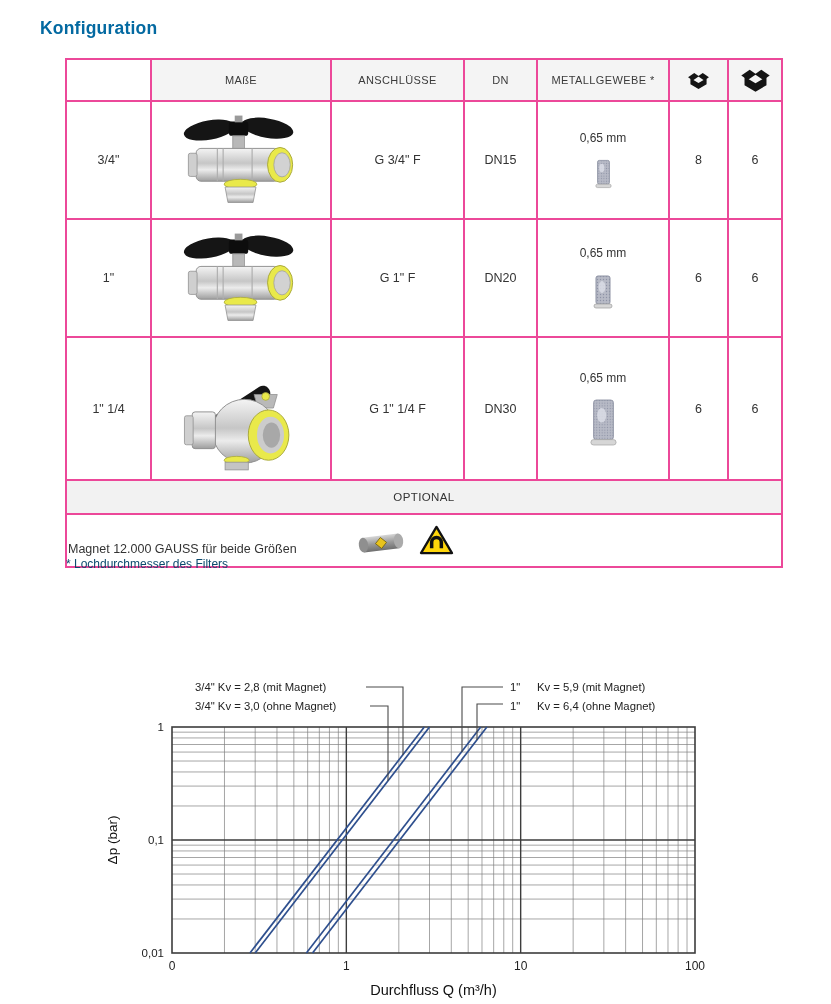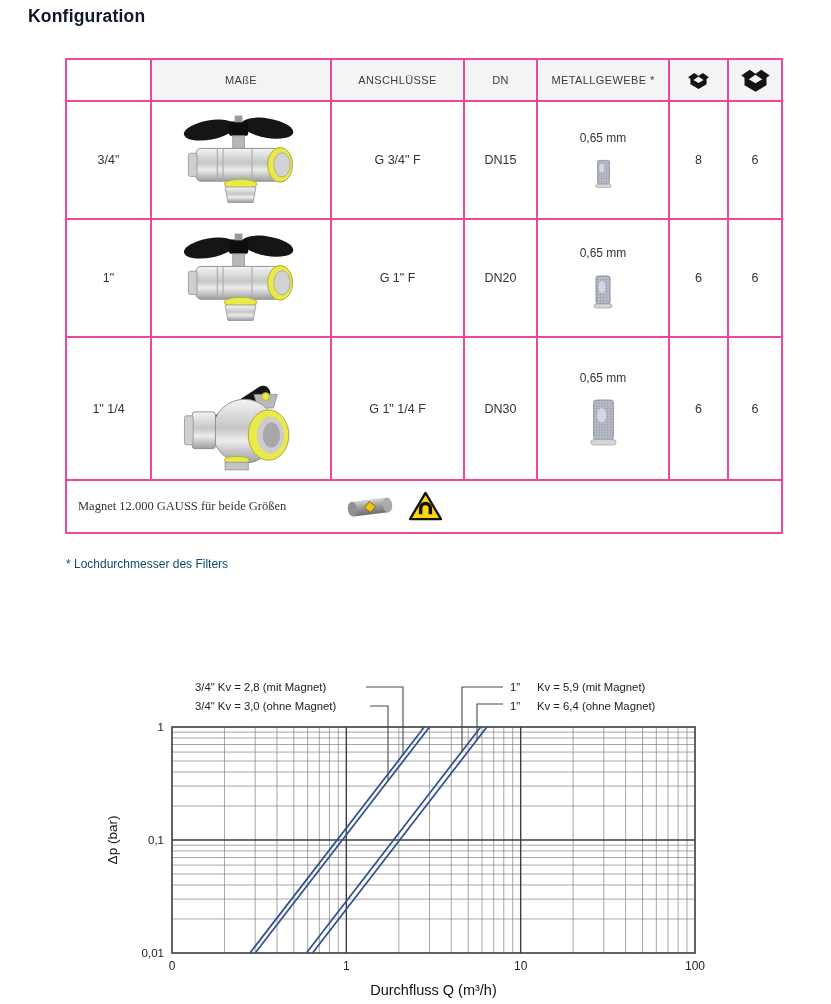--- a/index.html
+++ b/index.html
@@ -1,34 +1,34 @@
 <!DOCTYPE html>
 <html><head>
 <meta charset="utf-8">
 <style>
   html,body{margin:0;padding:0;background:#fff;}
   .page{position:relative;width:831px;height:1004px;background:#fff;overflow:hidden;
         font-family:"Liberation Sans", sans-serif;color:#333;}
-  .h-blue{position:absolute;font-weight:bold;color:#0f172a;letter-spacing:.2px;margin:0;}
+  .h-blue{position:absolute;font-weight:bold;color:#0369a1;letter-spacing:.2px;margin:12px;}
   #title-konfiguration{left:28px;top:6px;font-size:17.5px;}
   #title-druckverlust{left:36px;top:626px;font-size:16.5px;}
 
   table.cfg{position:absolute;left:65px;top:58px;width:716px;border-collapse:collapse;table-layout:fixed;}
   table.cfg th, table.cfg td{border:2px solid #ec4899;text-align:center;vertical-align:middle;}
   table.cfg th{background:#f4f4f4;font-weight:normal;font-size:11px;color:#3a3a3a;height:38px;letter-spacing:.4px;}
   table.cfg th.first{background:#fff;}
   td{font-size:12.5px;color:#333;}
   tr.row-std td{height:114px;}
   tr.row-big td{height:139px;}
   td.sizecell{font-size:12.5px;}
   .meshwrap{display:flex;flex-direction:column;align-items:center;gap:14px;}
   .meshwrap .meshlabel{font-size:12px;}
   tr.optional-row td{background:#f2f2f2;height:30px;font-size:11.5px;letter-spacing:.4px;color:#333;}
   tr.magnet-row td{height:49px;text-align:left;background:#fff;}
-  .magnet-line{display:flex;align-items:center;padding-left:10px;font-family:Liberation Serif, serif;}
+  .magnet-line{display:flex;align-items:flex-end;}
   .magnet-line .mtext{font-size:12.5px;}
   .magnet-line .magicon{margin-left:58px;}
   .magnet-line .warnicon{margin-left:12px;}
   #footnote{position:absolute;left:66px;top:557px;font-size:12px;color:#0c4a6e;}
   #chart-wrap{position:absolute;left:100px;top:663px;}
   svg{display:block;}
   .cellimg{display:flex;align-items:center;justify-content:center;}
 </style>
 </head>
 <body>
@@ -200,20 +200,23 @@
               <ellipse cx="13" cy="18" rx="5" ry="8" fill="#dadde6" opacity="0.85"></ellipse>
               <rect x="1" y="45" width="28" height="6" rx="3" fill="#d6d6d6" stroke="#a5a5a5" stroke-width="0.8"></rect>
             </svg>
           </span>
         </div>
       </td>
       <td>6</td>
       <td>6</td>
     </tr>
 
+    <tr class="optional-row">
+      <td colspan="7">OPTIONAL</td>
+    </tr>
 
     <tr class="magnet-row">
       <td colspan="7">
         <div class="magnet-line">
           <span class="mtext">Magnet 12.000 GAUSS für beide Größen</span>
           <span class="magicon">
             <svg width="52" height="26" viewBox="0 0 56 28">
               <g transform="rotate(-7 28 14)">
                 <rect x="9" y="6" width="38" height="16" fill="url(#magGrad)"></rect>
                 <ellipse cx="9" cy="14" rx="5" ry="8" fill="#8f8f8f"></ellipse>

